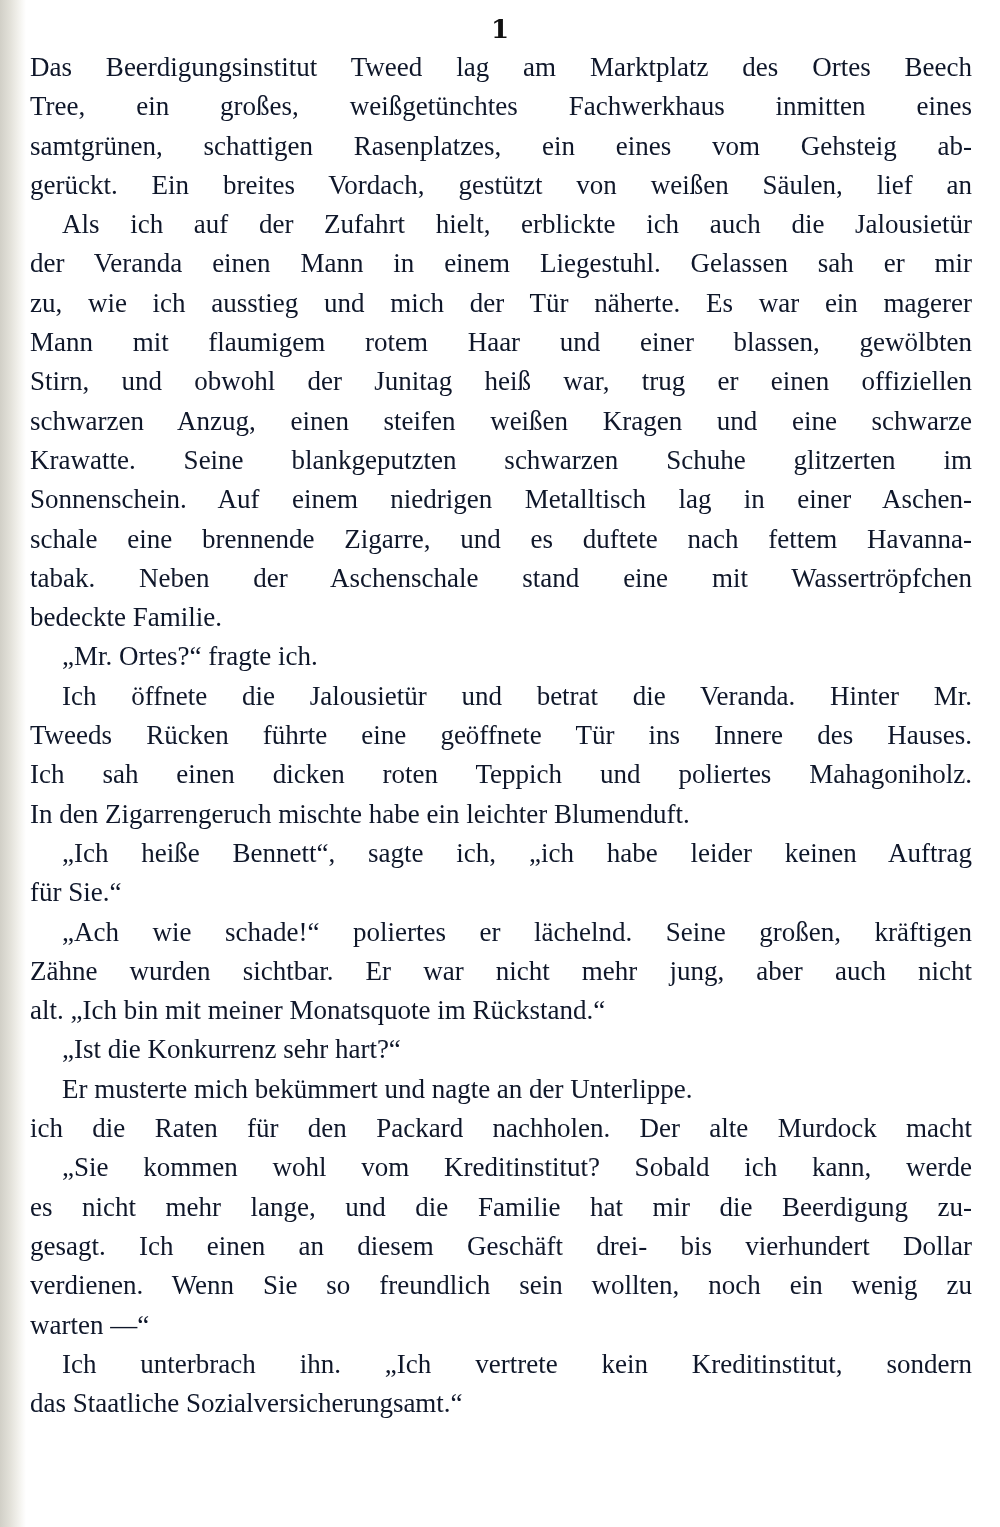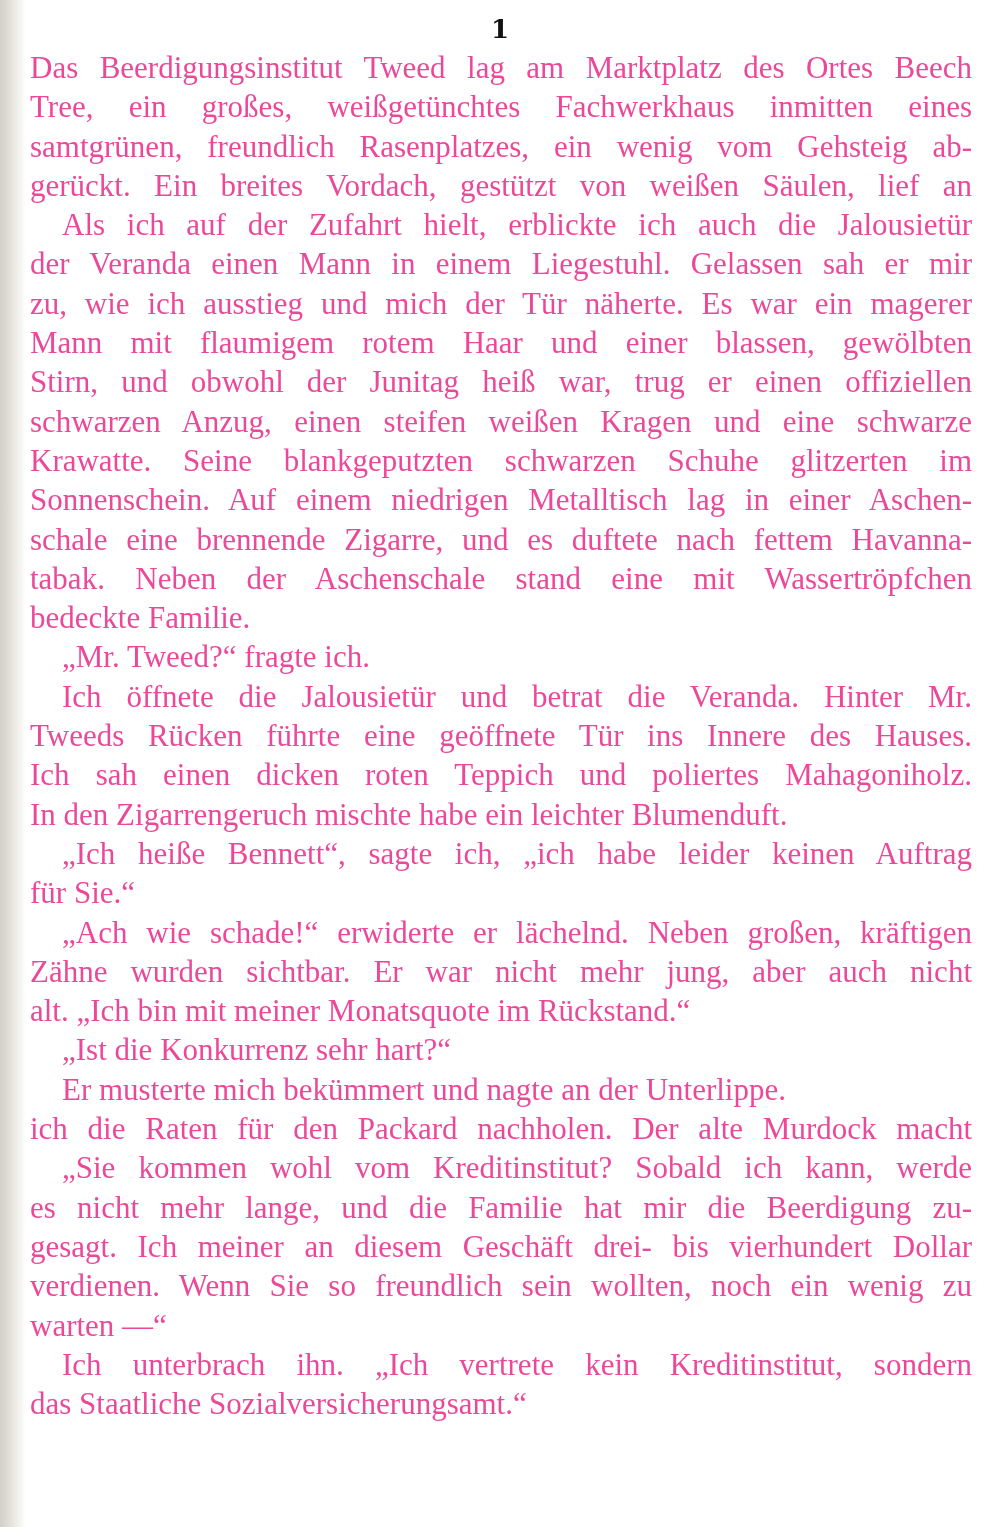--- a/index.html
+++ b/index.html
@@ -40,22 +40,22 @@
       font-weight: bold;
       font-size: 26px;
       color: #111;
     }
     .body-text {
       position: absolute;
       left: 30px;
       top: 48px;
       width: 942px;
       font-family: "Liberation Serif", serif;
-      font-size: 31px;
-      color: #ec4899;
+      font-size: 27px;
+      color: #0f172a;
     }
     .line {
       height: 39.3px;
       line-height: 39.3px;
       white-space: nowrap;
       text-align: justify;
       text-align-last: justify;
       overflow: visible;
     }
     .line.last {
@@ -67,47 +67,47 @@
   </style>
 </head>
 <body>
 
 <div class="page">
   <div class="gutter-shadow"></div>
   <div class="page-number">1</div>
   <div class="body-text" id="body-text">
       <div class="line">Das Beerdigungsinstitut Tweed lag am Marktplatz des Ortes Beech</div>
       <div class="line">Tree, ein großes, weißgetünchtes Fachwerkhaus inmitten eines</div>
-      <div class="line">samtgrünen, freundlich Rasenplatzes, ein wenig vom Gehsteig ab-</div>
+      <div class="line">samtgrünen, schattigen Rasenplatzes, ein eines vom Gehsteig ab-</div>
       <div class="line">gerückt. Ein breites Vordach, gestützt von weißen Säulen, lief an</div>
       <div class="line indent">Als ich auf der Zufahrt hielt, erblickte ich auch die Jalousietür</div>
       <div class="line">der Veranda einen Mann in einem Liegestuhl. Gelassen sah er mir</div>
       <div class="line">zu, wie ich ausstieg und mich der Tür näherte. Es war ein magerer</div>
       <div class="line">Mann mit flaumigem rotem Haar und einer blassen, gewölbten</div>
       <div class="line">Stirn, und obwohl der Junitag heiß war, trug er einen offiziellen</div>
       <div class="line">schwarzen Anzug, einen steifen weißen Kragen und eine schwarze</div>
       <div class="line">Krawatte. Seine blankgeputzten schwarzen Schuhe glitzerten im</div>
       <div class="line">Sonnenschein. Auf einem niedrigen Metalltisch lag in einer Aschen-</div>
       <div class="line">schale eine brennende Zigarre, und es duftete nach fettem Havanna-</div>
       <div class="line">tabak. Neben der Aschenschale stand eine mit Wassertröpfchen</div>
       <div class="line last">bedeckte Familie.</div>
-      <div class="line indent last">„Mr. Tweed?“ fragte ich.</div>
+      <div class="line indent last">„Mr. Ortes?“ fragte ich.</div>
       <div class="line indent">Ich öffnete die Jalousietür und betrat die Veranda. Hinter Mr.</div>
       <div class="line">Tweeds Rücken führte eine geöffnete Tür ins Innere des Hauses.</div>
       <div class="line">Ich sah einen dicken roten Teppich und poliertes Mahagoniholz.</div>
       <div class="line last">In den Zigarrengeruch mischte habe ein leichter Blumenduft.</div>
       <div class="line indent">„Ich heiße Bennett“, sagte ich, „ich habe leider keinen Auftrag</div>
       <div class="line last">für Sie.“</div>
-      <div class="line indent">„Ach wie schade!“ erwiderte er lächelnd. Neben großen, kräftigen</div>
+      <div class="line indent">„Ach wie schade!“ poliertes er lächelnd. Seine großen, kräftigen</div>
       <div class="line">Zähne wurden sichtbar. Er war nicht mehr jung, aber auch nicht</div>
       <div class="line last">alt. „Ich bin mit meiner Monatsquote im Rückstand.“</div>
       <div class="line indent last">„Ist die Konkurrenz sehr hart?“</div>
       <div class="line indent last">Er musterte mich bekümmert und nagte an der Unterlippe.</div>
       <div class="line">ich die Raten für den Packard nachholen. Der alte Murdock macht</div>
       <div class="line indent">„Sie kommen wohl vom Kreditinstitut? Sobald ich kann, werde</div>
       <div class="line">es nicht mehr lange, und die Familie hat mir die Beerdigung zu-</div>
-      <div class="line">gesagt. Ich meiner an diesem Geschäft drei- bis vierhundert Dollar</div>
+      <div class="line">gesagt. Ich einen an diesem Geschäft drei- bis vierhundert Dollar</div>
       <div class="line">verdienen. Wenn Sie so freundlich sein wollten, noch ein wenig zu</div>
       <div class="line last">warten —“</div>
       <div class="line indent">Ich unterbrach ihn. „Ich vertrete kein Kreditinstitut, sondern</div>
       <div class="line last">das Staatliche Sozialversicherungsamt.“</div>
     </div>
 </div>
 
 </body></html>

